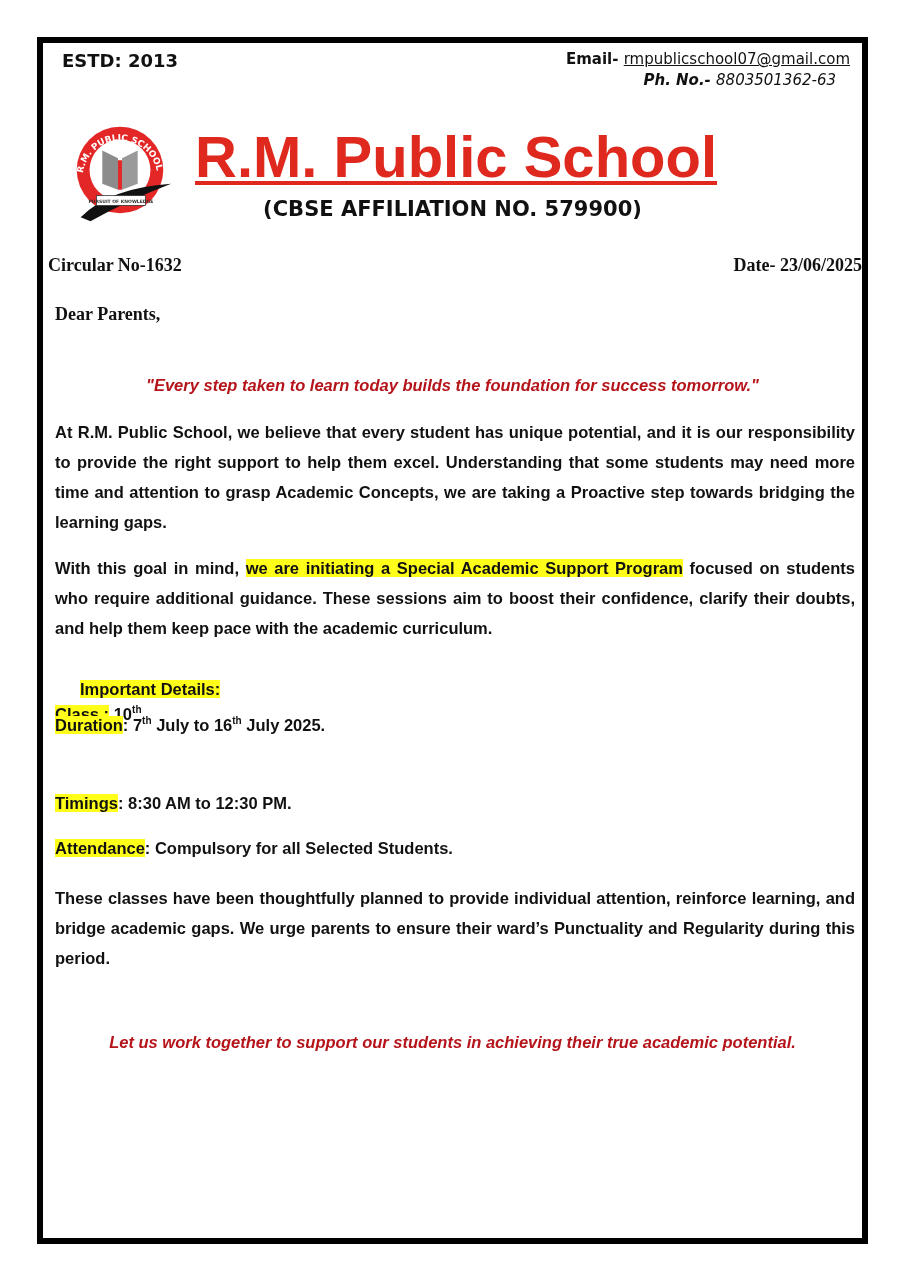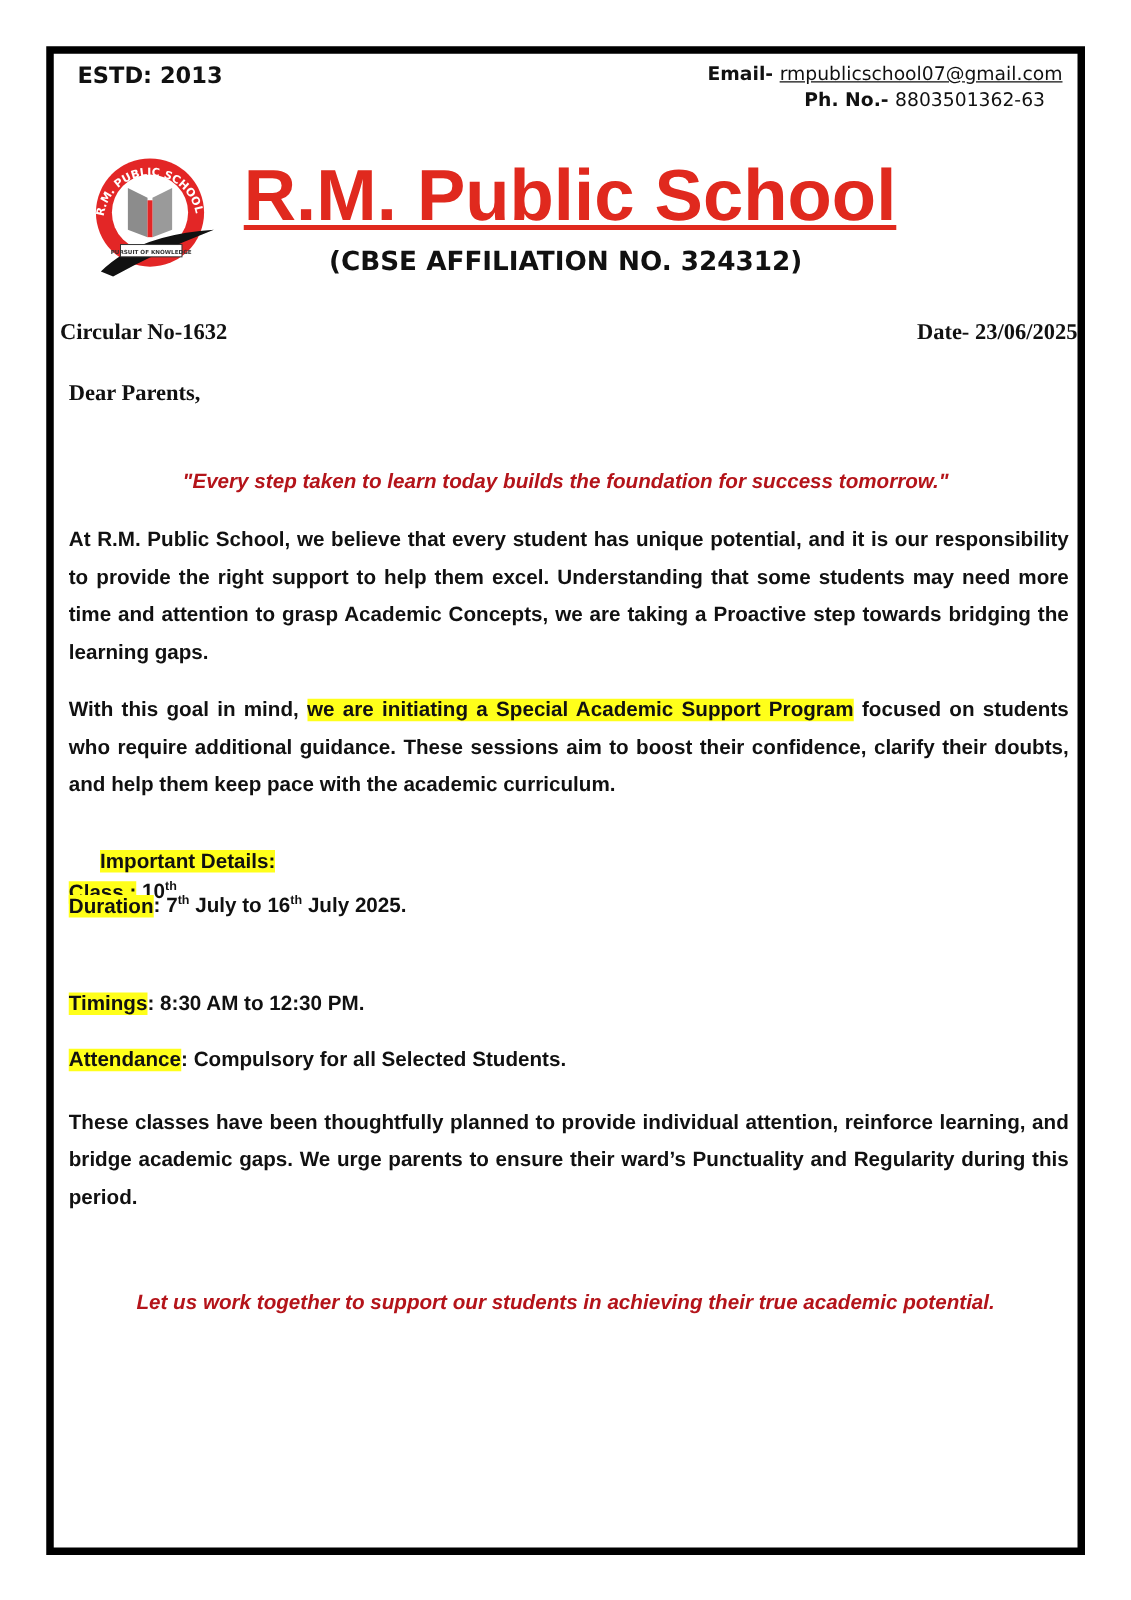--- a/index.html
+++ b/index.html
@@ -8,21 +8,21 @@
     position: absolute; left: 37px; top: 37px; width: 819px; height: 1195px;
     border: 6px solid #000; background: #fff;
   }
   .sans { font-family: "DejaVu Sans", sans-serif; }
   .narrow { font-family: "Liberation Sans", sans-serif; }
   .serif { font-family: "Liberation Serif", serif; }
   .estd { position: absolute; left: 19px; top: 7px; font-size: 18px; font-weight: bold; color: #111; }
   .contact { position: absolute; right: 12px; top: 6px; text-align: right; font-size: 15px; line-height: 21px; color: #111; }
   .contact .lbl { font-weight: bold; }
   .contact .link { text-decoration: underline; }
-  .contact .phone { padding-right: 14px; }
+  .contact .phone { padding-right: 14px; font-style: italic; }
   .logo { position: absolute; left: 18px; top: 75px; width: 118px; height: 112px; }
   .title { position: absolute; left: 152px; top: 80px; font-size: 58px; font-weight: bold; color: #e0291e;
            text-decoration: underline; text-decoration-thickness: 4px; text-underline-offset: 4px; letter-spacing: 0px; }
   .affil { position: absolute; left: 0; width: 819px; top: 154px; text-align: center; font-size: 21px; font-weight: bold; color: #111; }
   .session { position: absolute; left: 0; width: 819px; top: 182px; text-align: center; font-size: 21px; font-weight: bold; color: #111; }
   .circ { position: absolute; left: 5px; top: 212px; font-size: 18px; font-weight: bold; color: #111; }
   .date { position: absolute; right: 0px; top: 212px; font-size: 18px; font-weight: bold; color: #111; }
   .dear { position: absolute; left: 12px; top: 261px; font-size: 18px; font-weight: bold; color: #111; }
   .hl { background: #ffff1a; }
   .greet { position: absolute; left: 0; width: 819px; top: 290px; text-align: center; font-size: 16px; font-weight: bold; color: #111; }
@@ -63,21 +63,21 @@
     </text>
     <path d="M42 32 L58 40 L58 72 L42 66 Z" fill="#8c8c8c"></path>
     <path d="M78 32 L62 40 L62 72 L78 66 Z" fill="#9a9a9a"></path>
     <rect x="58" y="42" width="4" height="30" fill="#e32626"></rect>
     <path d="M20 100 Q 50 70 112 66 Q 70 82 30 104 Z" fill="#111"></path>
     <rect x="36" y="78" width="50" height="10" fill="#ffffff" stroke="#333" stroke-width="0.8"></rect>
     <text x="61" y="85.5" text-anchor="middle" font-family="DejaVu Sans, sans-serif" font-size="4.6" font-weight="bold" fill="#333">PURSUIT OF KNOWLEDGE</text>
   </svg>
 
   <div class="title narrow">R.M. Public School</div>
-  <div class="affil sans">(CBSE AFFILIATION NO. 324312)</div>
+  <div class="affil sans">(CBSE AFFILIATION NO. 579900)</div>
 
   <div class="circ serif">Circular No-1632</div>
   <div class="date serif">Date- 23/06/2025</div>
 
   <div class="dear serif">Dear Parents,</div>
 
 
   <div class="quote narrow">"Every step taken to learn today builds the foundation for success tomorrow."</div>
 
   <div class="para p1 narrow">At R.M. Public School, we believe that every student has unique potential, and it is our responsibility to provide the right support to help them excel. Understanding that some students may need more time and attention to grasp Academic Concepts, we are taking a Proactive step towards bridging the learning gaps.</div>

